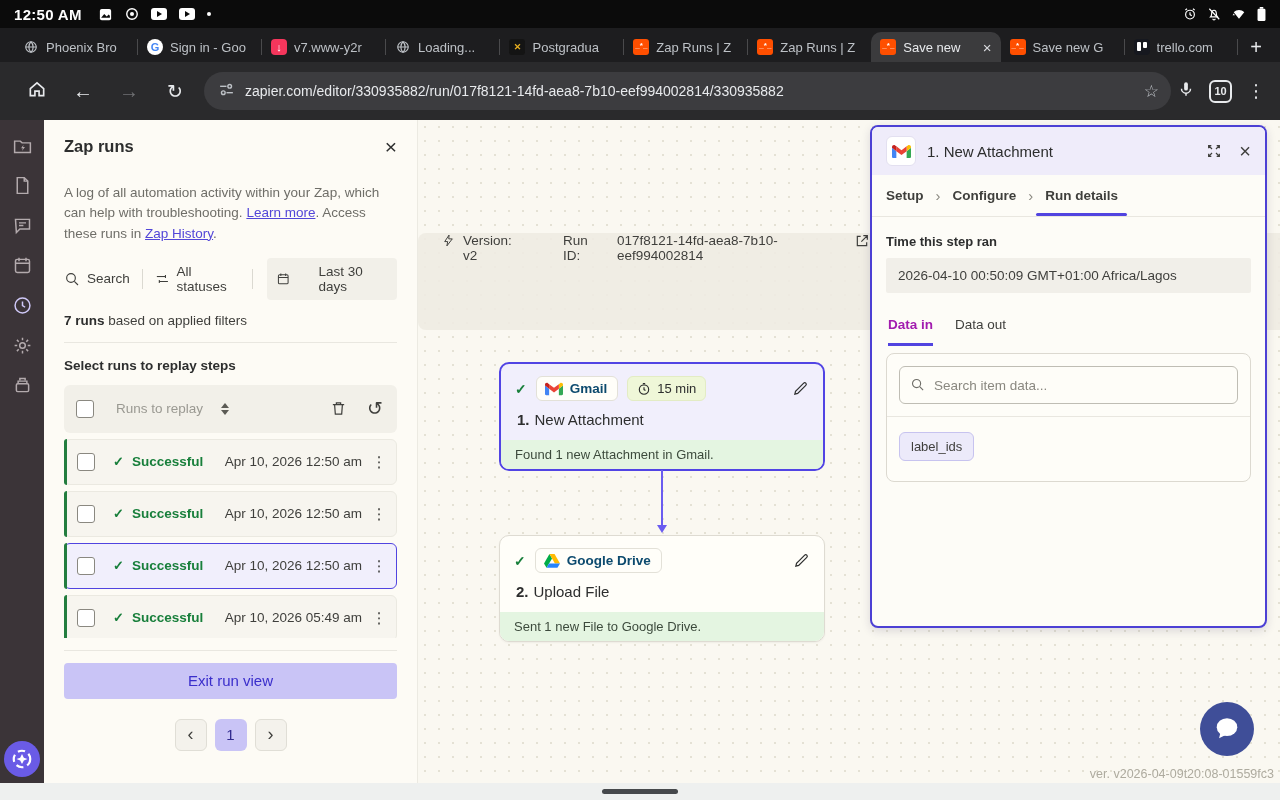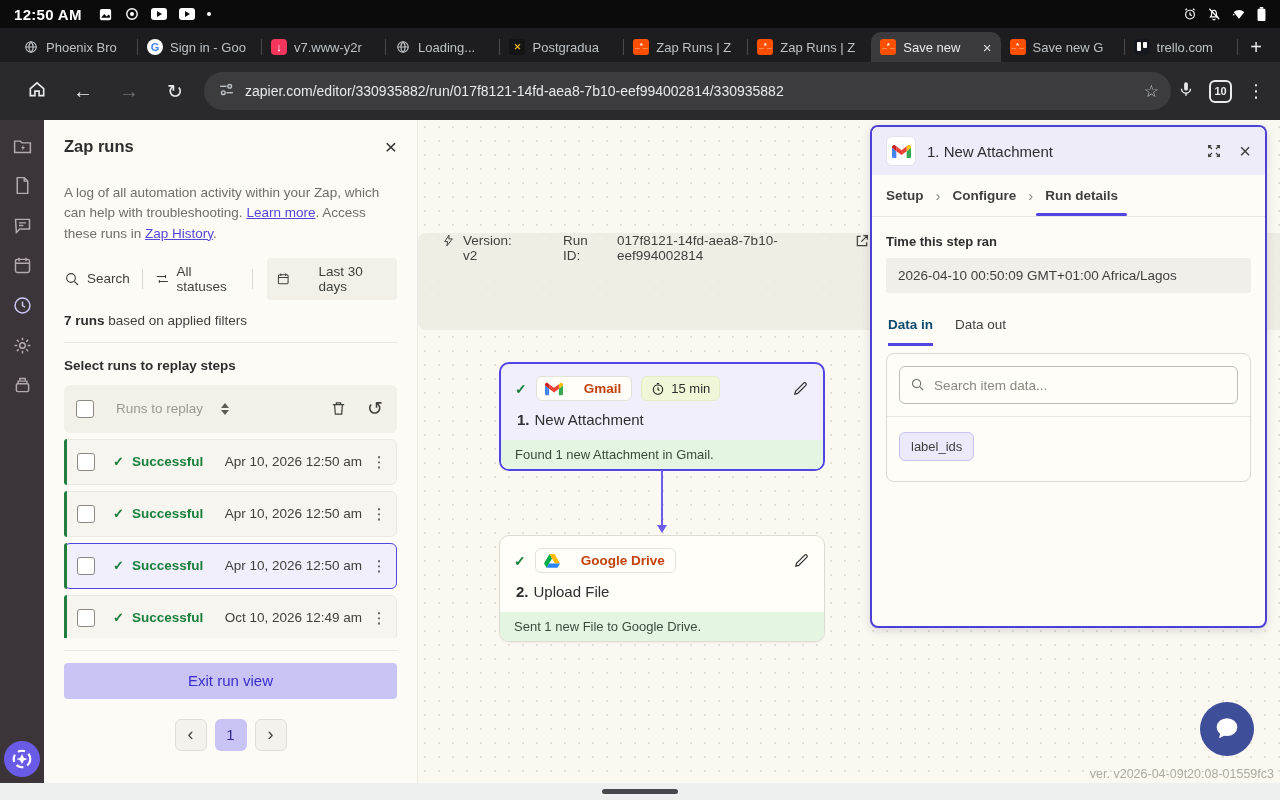--- a/index.html
+++ b/index.html
@@ -121,21 +121,21 @@
   .pill{position:absolute;left:105px;top:155px;width:277px;height:38px;background:#fffef9;border-radius:8px;box-shadow:0 1px 3px rgba(60,60,50,.12);display:flex;align-items:center;justify-content:center;gap:10px;font-size:13.5px;}
   .pill .ok{color:#187f3b;font-weight:700;}
   .pill .oktxt{color:#187f3b;font-weight:700;}
   .pill .oktime{color:#3f3f3c;}
 
   .step{position:absolute;left:81px;width:326px;border-radius:10px;overflow:hidden;}
   .step.gmail{top:242px;border:2px solid #5144e4;background:#f1effc;}
   .step.drive{top:415px;border:1px solid #dedbd2;background:#fffef9;box-shadow:0 1px 2px rgba(60,60,50,.06);}
   .step-head{display:flex;align-items:center;gap:9px;padding:12px 14px 0 14px;}
   .step-head .chk{margin-left:0;font-size:14px;}
-  .app-chip{display:flex;align-items:center;gap:21px;background:#fffef9;border:1px solid #e3e1d8;border-radius:6px;padding:4px 10px 4px 8px;font-size:13.5px;font-weight:700;color:#c2410c;}
+  .app-chip{display:flex;align-items:center;gap:7px;background:#fffef9;border:1px solid #e3e1d8;border-radius:6px;padding:4px 10px 4px 8px;font-size:13.5px;font-weight:700;color:#0c4a6e;}
   .dur-chip{display:flex;align-items:center;gap:6px;background:#eff7d8;border:1px solid #e3ecc4;border-radius:6px;padding:4px 9px;font-size:13px;color:#2d2e2e;}
   .edit{margin-left:auto;display:flex;}
   .edit svg{stroke:#2d2e2e;fill:none;stroke-width:1.7;width:17px;height:17px;}
   .step-title{padding:10px 14px 12px 16px;font-size:15px;color:#2d2e2e;}
   .step-title b{font-weight:700;margin-right:5px;}
   .step-result{background:#e4f5e1;padding:7px 14px;font-size:13px;color:#3c4a3c;}
   .connector{position:absolute;left:243px;top:350px;width:2px;height:56px;background:#6a5cf0;}
   .connector::after{content:"";position:absolute;left:-4px;bottom:-7px;border-left:5px solid transparent;border-right:5px solid transparent;border-top:8px solid #6a5cf0;}
   .chat-fab{position:absolute;right:26px;top:582px;width:54px;height:54px;border-radius:50%;background:#3f4e98;display:flex;align-items:center;justify-content:center;}
   .ver-footer{position:absolute;right:6px;top:647px;font-size:12.5px;color:#aeab9f;}
@@ -152,21 +152,21 @@
   .crumbs{height:42px;border-bottom:1px solid #e9e7e0;display:flex;align-items:center;padding:0 14px;gap:12px;font-size:13.5px;font-weight:700;color:#3f3f3c;flex:none;}
   .crumb{height:100%;display:flex;align-items:center;position:relative;}
   .crumb.active::after{content:"";position:absolute;left:-9px;right:-9px;bottom:0;height:3px;background:#5144e0;border-radius:2px;}
   .crumb-sep{color:#8a8880;font-size:15px;font-weight:400;}
   .crumb-sep::before{content:"›";}
   .dt-body{padding:17px 14px;flex:1;}
   .dt-label{font-size:13px;font-weight:700;color:#2d2e2e;margin-bottom:9px;}
   .dt-timebox{background:#f1efe9;padding:10px 12px;font-size:13.5px;color:#3f3f3c;border-radius:2px;}
   .dt-tabs{margin-top:24px;display:flex;gap:22px;font-size:13.5px;padding:0 2px;}
   .dt-tab{padding-bottom:11px;position:relative;color:#3f3f3c;}
-  .dt-tab.active{font-weight:700;color:#0c4a6e;border-bottom:3px solid #5144e0;}
+  .dt-tab.active{font-weight:700;color:#a21caf;border-bottom:3px solid #5144e0;}
   .dt-card{margin-top:7px;border:1px solid #dcd9d0;border-radius:8px;background:#fefdf8;}
   .search-wrap{margin:12px;position:relative;}
   .search-wrap svg{position:absolute;left:11px;top:11px;width:15px;height:15px;stroke:#6f6e68;fill:none;stroke-width:1.8;}
   .search-input{width:100%;height:38px;border:1px solid #bfbdb4;border-radius:6px;background:transparent;padding:0 12px 0 34px;font-size:13.5px;color:#3f3f3c;font-family:"Liberation Sans",sans-serif;outline:none;}
   .search-input::placeholder{color:#8a8880;}
   .dt-divider{height:1px;background:#e9e7e0;}
   .chip-row{padding:15px 12px 20px 12px;}
   .data-chip{display:inline-block;background:#eceafa;border:1px solid #c7c3ef;border-radius:6px;padding:6px 11px;font-size:13px;color:#3f3f3c;}
 
   
@@ -436,21 +436,21 @@
         <span class="cb"></span>
         <span class="chk"></span>
         <span class="run-status">Successful</span>
         <span class="run-time">Apr 10, 2026 12:50 am</span>
         <span class="row-kebab"></span>
       </div>
       <div class="run-row">
         <span class="cb"></span>
         <span class="chk"></span>
         <span class="run-status">Successful</span>
-        <span class="run-time">Oct 10, 2026 12:49 am</span>
+        <span class="run-time">Apr 10, 2026 05:49 am</span>
         <span class="row-kebab"></span>
       </div>
     </div>
 
     <hr class="rp-hr" style="margin-top:12px;">
     <button class="exit-btn">Exit run view</button>
     <div class="pager">
       <span class="pg prev"></span>
       <span class="pg cur">1</span>
       <span class="pg next"></span>

